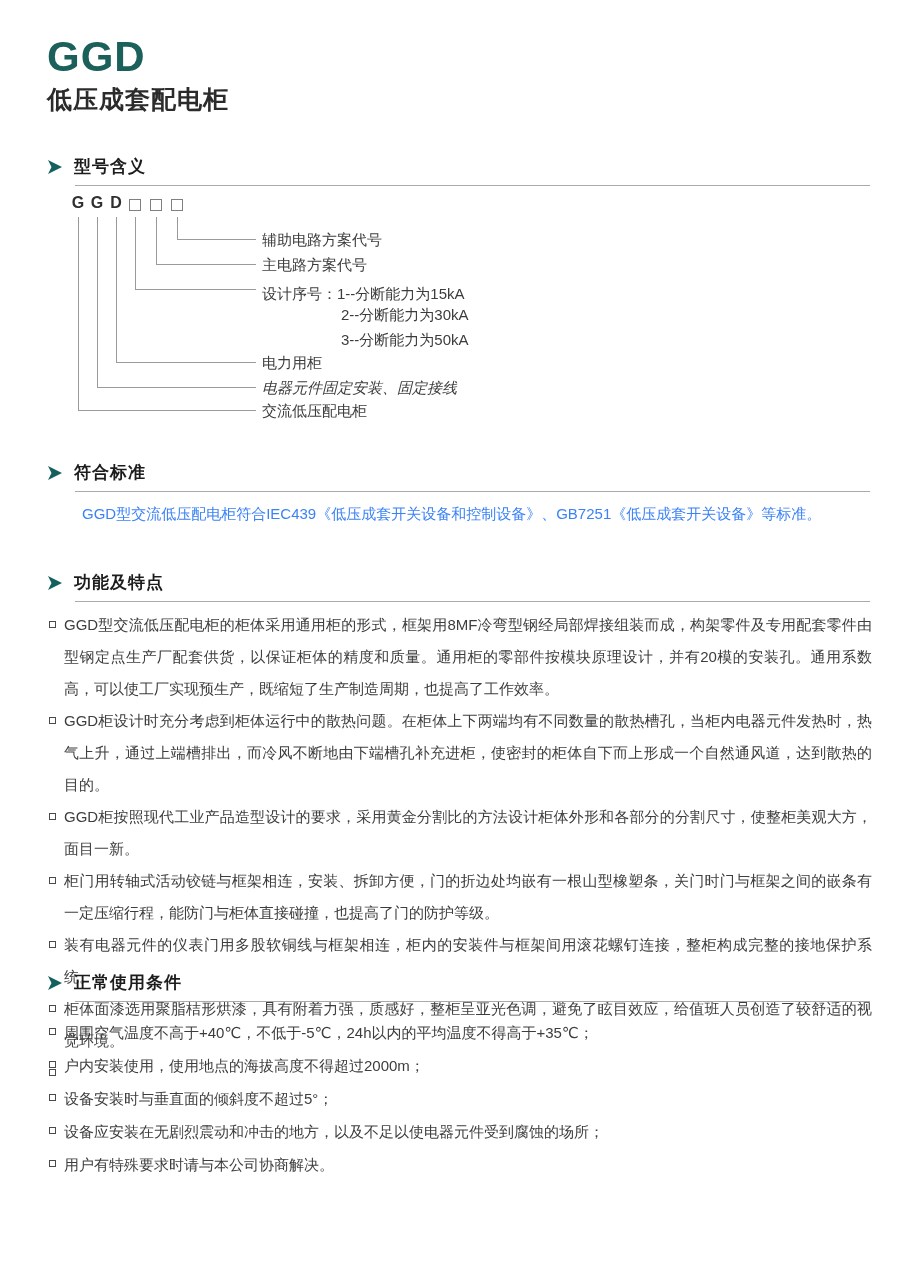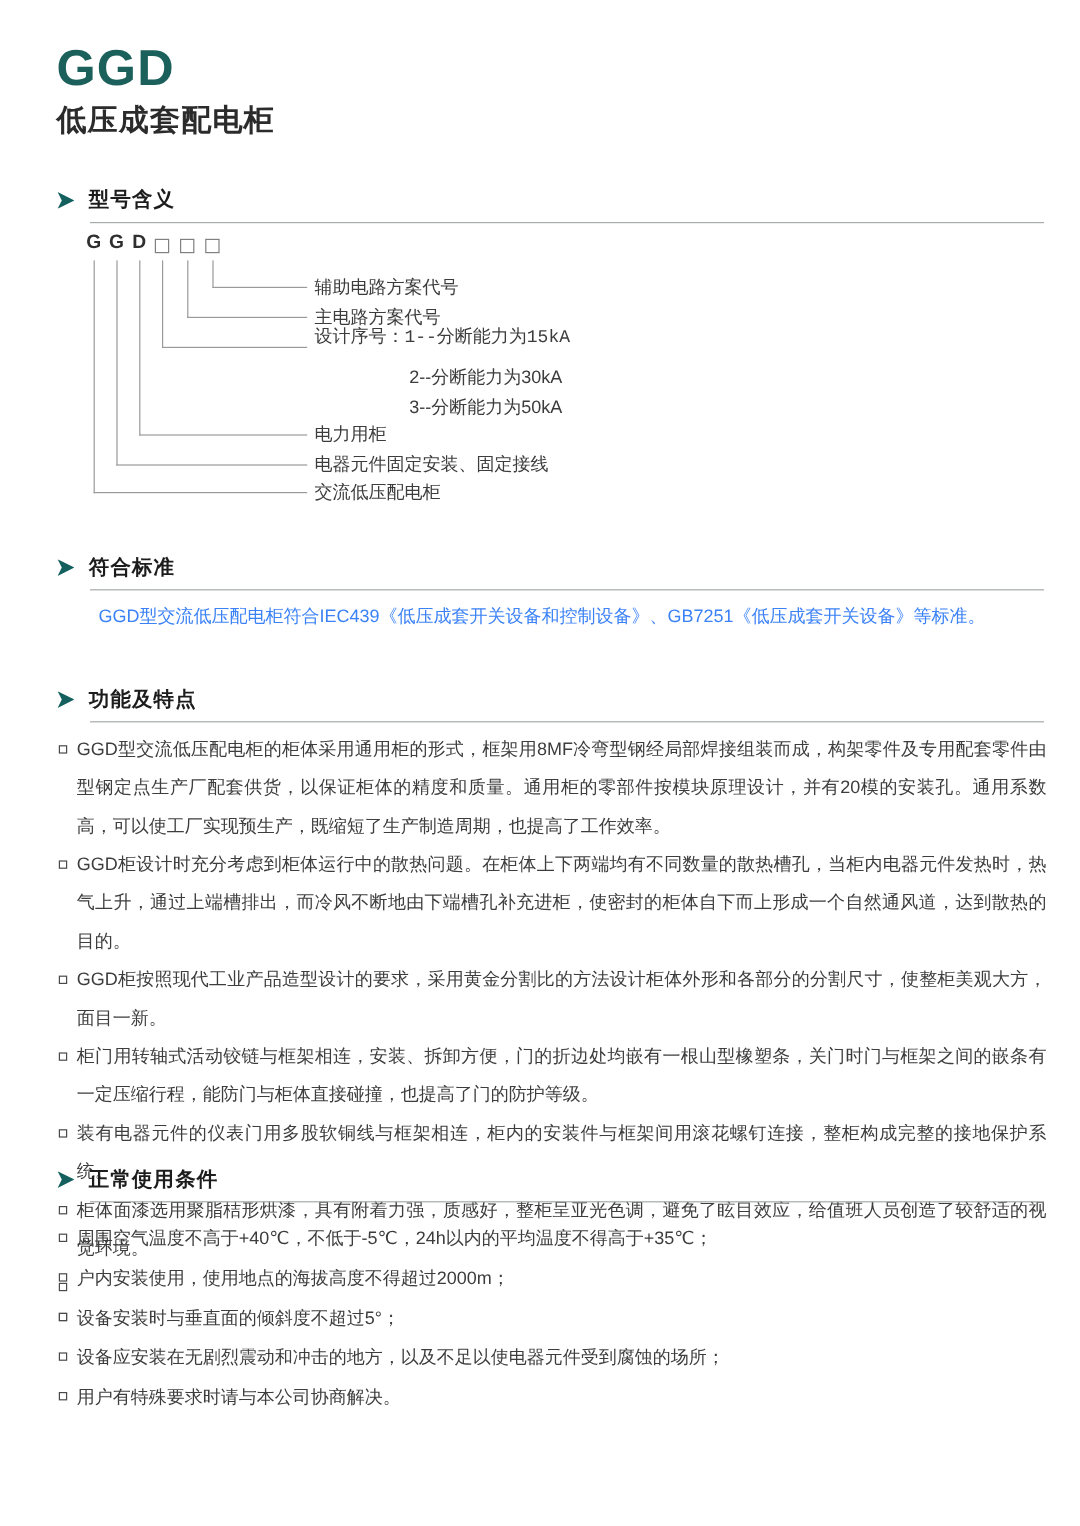--- a/index.html
+++ b/index.html
@@ -73,25 +73,25 @@
 
     <div class="conn" style="left:117px; top:21px; width:79px;  height:23px;"></div>
     <div class="conn" style="left:96px;  top:21px; width:100px; height:48px;"></div>
     <div class="conn" style="left:75px;  top:21px; width:121px; height:73px;"></div>
     <div class="conn" style="left:56px;  top:21px; width:140px; height:146px;"></div>
     <div class="conn" style="left:37px;  top:21px; width:159px; height:171px;"></div>
     <div class="conn" style="left:18px;  top:21px; width:178px; height:194px;"></div>
 
     <div class="dlabel" style="left:202px; top:34px;">辅助电路方案代号</div>
     <div class="dlabel" style="left:202px; top:59px;">主电路方案代号</div>
-    <div class="dlabel" style="left:202px; top:76px;font-family:Liberation Mono, monospace;">设计序号：1--分断能力为15kA</div>
+    <div class="dlabel" style="left:202px; top:88px;">设计序号：1--分断能力为15kA</div>
     <div class="dlabel" style="left:281px; top:109px;">2--分断能力为30kA</div>
     <div class="dlabel" style="left:281px; top:134px;">3--分断能力为50kA</div>
     <div class="dlabel" style="left:202px; top:157px;">电力用柜</div>
-    <div class="dlabel" style="left:202px; top:182px;">电器元件固定安装、固定接线</div>
+    <div class="dlabel" style="left:202px; top:182px;font-style:italic;">电器元件固定安装、固定接线</div>
     <div class="dlabel" style="left:202px; top:205px;">交流低压配电柜</div>
   </div>
 
   <div class="sec" style="top:462px;">
     <div class="sec-head">
       <span class="arrow-icon">
         <svg width="14" height="14" viewBox="0 0 14 14">
             <polygon points="0,0 14,7 0,14 3.5,7" fill="#14605f"></polygon>
           </svg>
       </span>

